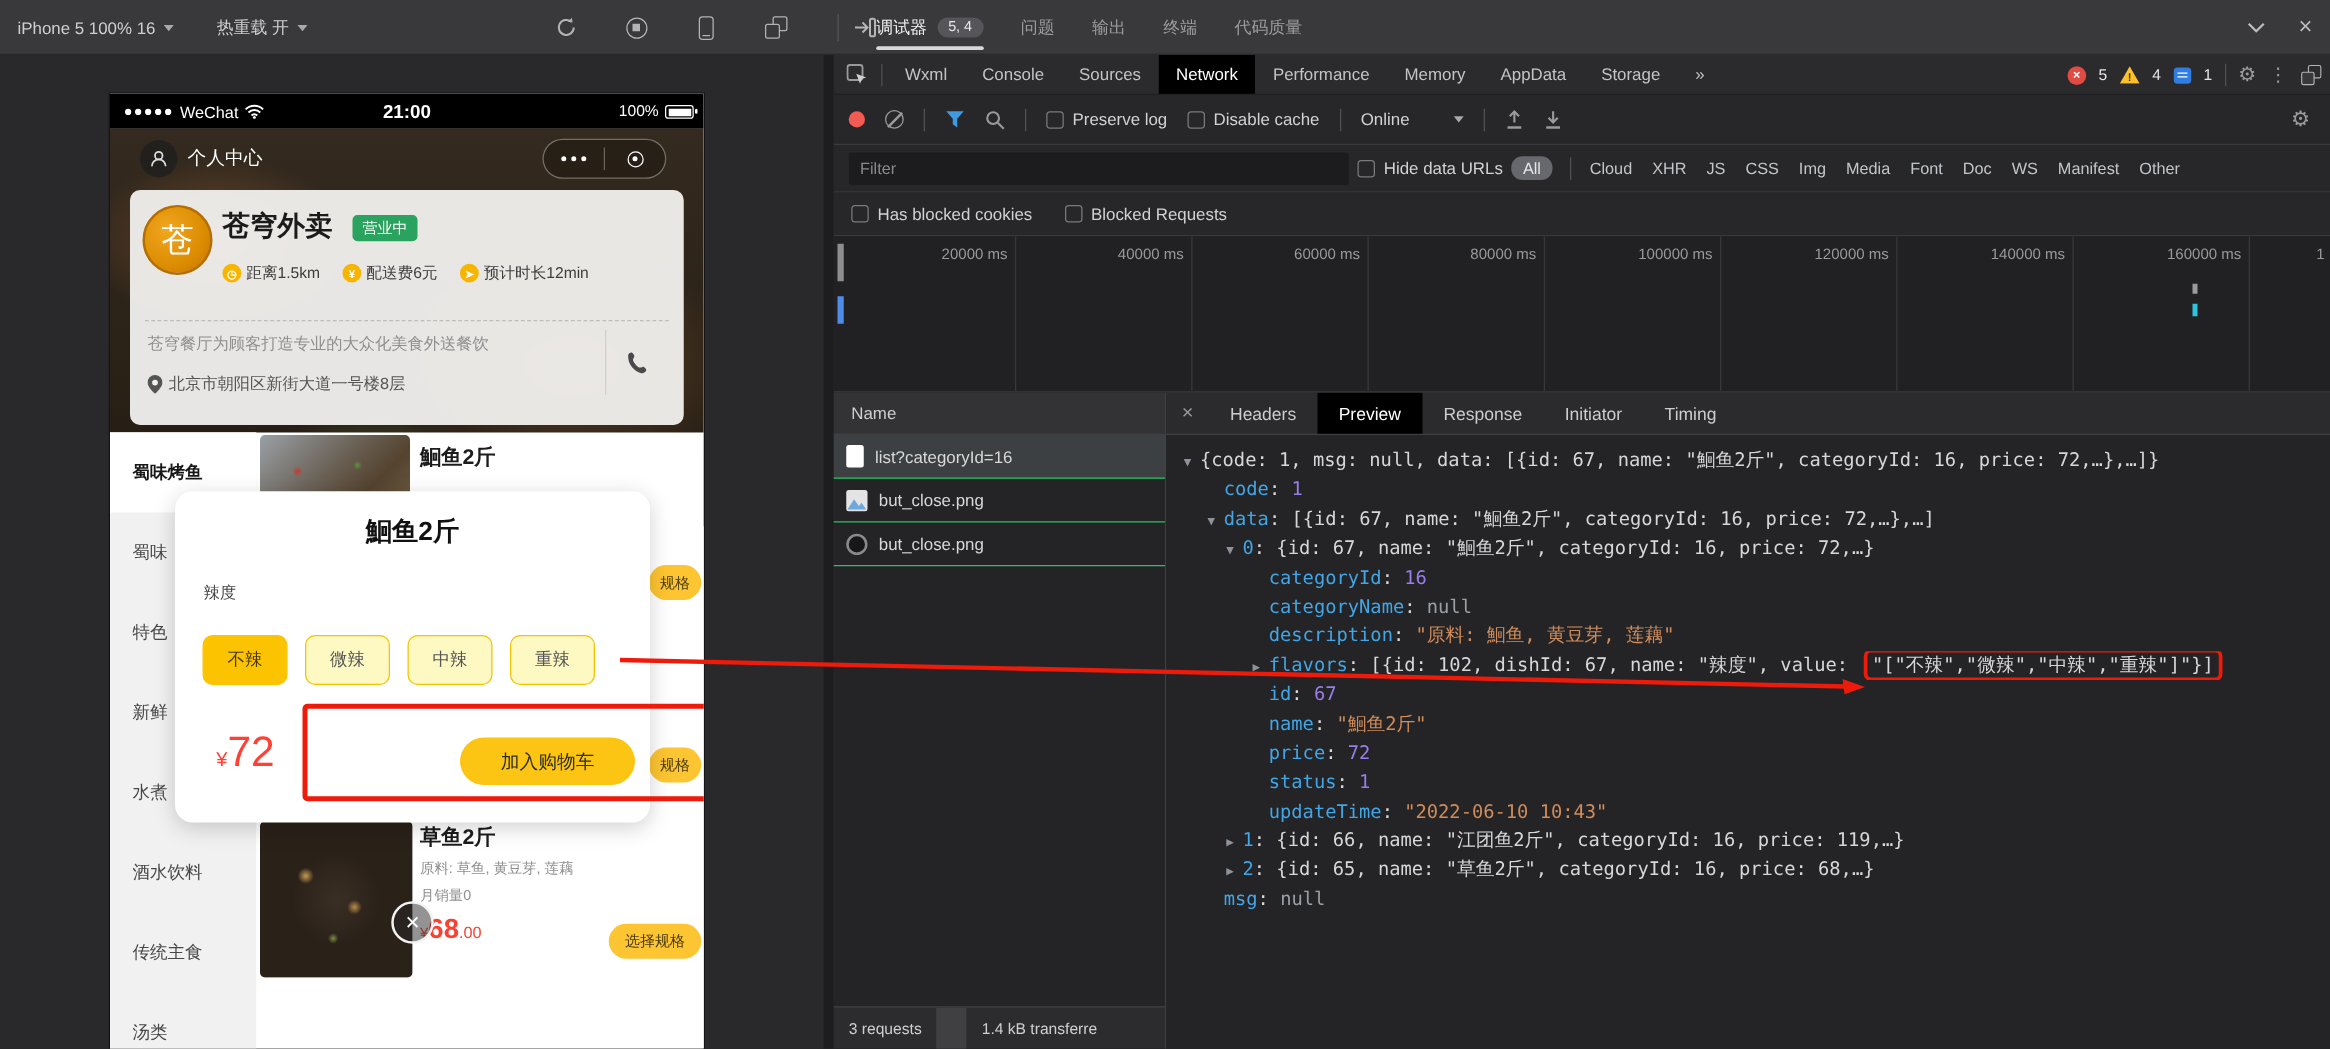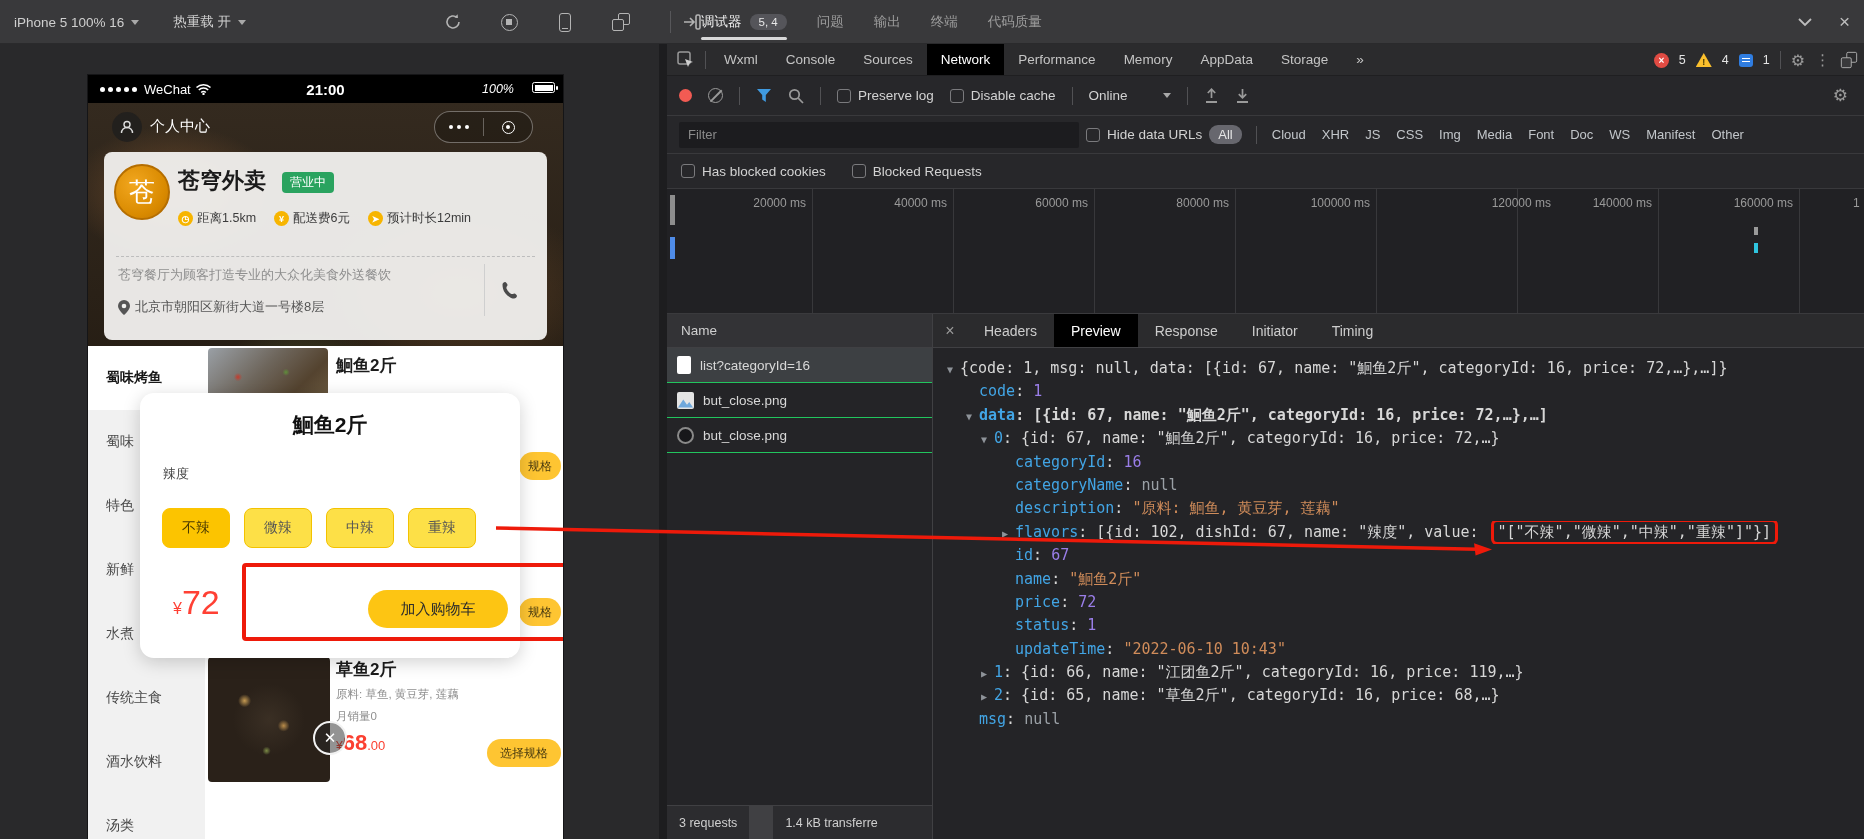--- a/index.html
+++ b/index.html
@@ -32,21 +32,21 @@
   .tb-right{position:absolute;right:14px;top:0;height:44px;display:flex;align-items:center;gap:26px;color:#bdbdbd;}
   
   .sim-area{position:absolute;left:0;top:44px;width:659px;height:795px;background:#29292b;overflow:hidden;}
   .splitter{position:absolute;left:659px;top:44px;width:8px;height:795px;background:#1d1d1f;}
   .phone{position:absolute;left:88px;top:31px;width:475px;height:764px;background:#fff;box-shadow:0 0 0 1px #151517;overflow:hidden;}
   .p-status{position:absolute;left:0;top:0;width:475px;height:28px;background:#000;color:#fff;display:flex;align-items:center;}
   .sig-dots{display:flex;gap:3px;margin-left:12px;}
   .sig-dots i{width:5px;height:5px;border-radius:50%;background:#fff;}
   .carrier{font-size:13px;margin-left:7px;}
   .p-time{position:absolute;left:0;right:0;text-align:center;font-size:15px;font-weight:bold;}
-  .p-batt{margin-left:auto;display:flex;align-items:flex-start;gap:18px;margin-right:8px;font-size:12.5px;font-style:italic;}
+  .p-batt{margin-left:auto;display:flex;align-items:center;gap:5px;margin-right:8px;font-size:12.5px;}
   .batt{width:23px;height:11px;border:1.5px solid #fff;border-radius:2.5px;position:relative;background:#fff;background-clip:content-box;padding:1.5px;}
   .batt::after{content:"";position:absolute;right:-4px;top:2.5px;width:2.5px;height:4px;background:#fff;border-radius:1px;}
   .p-photo{position:absolute;left:0;top:28px;width:475px;height:318px;
     background:radial-gradient(ellipse 150px 95px at 18% 28%,rgba(112,76,44,.9) 0%,rgba(112,76,44,0) 70%),
       radial-gradient(ellipse 190px 120px at 78% 60%,rgba(96,66,38,.8) 0%,rgba(96,66,38,0) 75%),
       radial-gradient(ellipse 130px 80px at 45% 88%,rgba(84,94,46,.7) 0%,rgba(84,94,46,0) 70%),
       linear-gradient(180deg,#342a1f 0%,#2a2117 60%,#231b12 100%);}
   .p-nav{position:absolute;left:0;top:28px;width:475px;height:48px;}
   .avatar{position:absolute;left:24px;top:9px;width:30px;height:30px;border-radius:50%;background:rgba(30,30,30,.75);display:flex;align-items:center;justify-content:center;}
   .nav-title{position:absolute;left:62px;top:14px;color:#fff;font-size:15px;}
@@ -84,21 +84,21 @@
   .dish2-price{position:absolute;left:248px;top:384px;color:#fb4031;}
   .cur2{font-size:12px;} .int2{font-size:22px;font-weight:bold;} .dec2{font-size:13px;}
   .spec-btn{position:absolute;background:#fec532;border-radius:15px;height:28px;display:flex;align-items:center;justify-content:center;font-size:12px;color:#4a3b10;cursor:pointer;}
   .spec-full{left:399px;top:393px;width:74px;}
   .spec-p1{left:431px;top:106px;width:42px;}
   .spec-p2{left:431px;top:252px;width:42px;}
   .modal{position:absolute;left:52px;top:318px;width:380px;height:265px;background:#fff;border-radius:14px;box-shadow:0 4px 18px rgba(0,0,0,.18);z-index:20;}
   .modal-title{position:absolute;left:0;right:0;top:18px;text-align:center;font-size:21px;font-weight:bold;color:#111;}
   .flavor-label{position:absolute;left:23px;top:72px;font-size:13px;color:#444;}
   .flavor-row{position:absolute;left:22px;top:115px;display:flex;gap:14px;}
-  .flavor-btn{width:68px;height:40px;border:1px solid #f3c200;border-radius:8px;background:#fde047;display:flex;align-items:center;justify-content:center;font-size:14px;color:#555;cursor:pointer;}
+  .flavor-btn{width:68px;height:40px;border:1px solid #f3c200;border-radius:8px;background:#fef9c3;display:flex;align-items:center;justify-content:center;font-size:14px;color:#555;cursor:pointer;}
   .flavor-btn.sel{background:#fcc400;border-color:#fcc400;color:#4a3a00;}
   .modal-price{position:absolute;left:33px;top:190px;color:#ff4034;}
   .cur-m{font-size:16px;} .price-m{font-size:34px;}
   .cart-btn{position:absolute;left:228px;top:197px;width:140px;height:38px;border-radius:19px;background:#fdc513;display:flex;align-items:center;justify-content:center;font-size:15px;color:#2c2c2c;cursor:pointer;}
   .modal-close{position:absolute;left:225px;top:646px;width:34px;height:34px;border:2px solid #f2f2f2;border-radius:50%;background:rgba(40,40,40,.5);display:flex;align-items:center;justify-content:center;color:#fff;font-size:15px;z-index:20;cursor:pointer;}
   
   .anno-box1{position:absolute;left:154px;top:488px;width:340px;height:78px;border:4px solid var(--red);border-radius:4px;z-index:40;pointer-events:none;}
   #arrow-overlay{position:absolute;left:0;top:0;z-index:50;pointer-events:none;}
   
   .devtools{position:absolute;left:667px;top:44px;width:1197px;height:795px;background:#252528;display:flex;flex-direction:column;color:#c9c9c9;}
@@ -306,22 +306,22 @@
           <span>北京市朝阳区新街大道一号楼8层</span>
         </div>
   </div>
   <div class="menu">
     <div class="side" id="category-list">
           <div class="side-item active">蜀味烤鱼</div>
           <div class="side-item">蜀味</div>
           <div class="side-item">特色</div>
           <div class="side-item">新鲜</div>
           <div class="side-item">水煮</div>
+          <div class="side-item">酒水饮料</div>
           <div class="side-item">传统主食</div>
-          <div class="side-item">酒水饮料</div>
           <div class="side-item">汤类</div>
         </div>
     <div class="dish-img1"></div>
     <div class="dish1-name">鮰鱼2斤</div>
     <div class="spec-btn spec-p1">规格</div>
     <div class="spec-btn spec-p2">规格</div>
     <div class="dish-img2"></div>
     <div class="dish2-name">草鱼2斤</div>
     <div class="dish2-ing">原料: 草鱼, 黄豆芽, 莲藕</div>
     <div class="dish2-sales">月销量0</div>
@@ -470,21 +470,21 @@
       <div class="tl-label" style="left: -15px;">20000 ms</div>
       <div class="tl-line" style="left: 286px;"></div>
       <div class="tl-label" style="left: 126px;">40000 ms</div>
       <div class="tl-line" style="left: 427px;"></div>
       <div class="tl-label" style="left: 267px;">60000 ms</div>
       <div class="tl-line" style="left: 568px;"></div>
       <div class="tl-label" style="left: 408px;">80000 ms</div>
       <div class="tl-line" style="left: 709px;"></div>
       <div class="tl-label" style="left: 549px;">100000 ms</div>
       <div class="tl-line" style="left: 850px;"></div>
-      <div class="tl-label" style="left: 730px;">120000 ms</div>
+      <div class="tl-label" style="left: 690px;">120000 ms</div>
       <div class="tl-line" style="left: 991px;"></div>
       <div class="tl-label" style="left: 831px;">140000 ms</div>
       <div class="tl-line" style="left: 1132px;"></div>
       <div class="tl-label" style="left: 972px;">160000 ms</div>
       <div class="tl-partial" style="left: 1186px;">1</div>
     </div>
   <div class="main">
     <div class="req-col">
       <div class="req-head">Name</div>
       <div id="request-rows">
@@ -515,21 +515,21 @@
             <span class="d-tab">Headers</span>
             <span class="d-tab active">Preview</span>
             <span class="d-tab">Response</span>
             <span class="d-tab">Initiator</span>
             <span class="d-tab">Timing</span>
           </span>
       </div>
       <div class="preview" id="preview-tree">
           <div class="pv-line" style="padding-left: 14px;"><span class="pv-arrow">▼</span><span class="pv-p">{code: 1, msg: null, data: [{id: 67, name: "鮰鱼2斤", categoryId: 16, price: 72,…},…]}</span></div>
           <div class="pv-line" style="padding-left: 33px;"><span class="pv-arrow"></span><span class="pv-k">code</span><span class="pv-p">: </span><span class="pv-n">1</span></div>
-          <div class="pv-line" style="padding-left: 33px; font-weight: bold;"><span class="pv-arrow">▼</span><span class="pv-k">data</span><span class="pv-p">: [{id: 67, name: "鮰鱼2斤", categoryId: 16, price: 72,…},…]</span></div>
+          <div class="pv-line" style="padding-left: 33px;"><span class="pv-arrow">▼</span><span class="pv-k">data</span><span class="pv-p">: [{id: 67, name: "鮰鱼2斤", categoryId: 16, price: 72,…},…]</span></div>
           <div class="pv-line" style="padding-left: 48px;"><span class="pv-arrow">▼</span><span class="pv-k">0</span><span class="pv-p">: {id: 67, name: "鮰鱼2斤", categoryId: 16, price: 72,…}</span></div>
           <div class="pv-line" style="padding-left: 69px;"><span class="pv-arrow"></span><span class="pv-k">categoryId</span><span class="pv-p">: </span><span class="pv-n">16</span></div>
           <div class="pv-line" style="padding-left: 69px;"><span class="pv-arrow"></span><span class="pv-k">categoryName</span><span class="pv-p">: </span><span class="pv-u">null</span></div>
           <div class="pv-line" style="padding-left: 69px;"><span class="pv-arrow"></span><span class="pv-k">description</span><span class="pv-p">: </span><span class="pv-s">"原料: 鮰鱼, 黄豆芽, 莲藕"</span></div>
           <div class="pv-line" style="padding-left: 69px;"><span class="pv-arrow">▶</span><span class="pv-k">flavors</span><span class="pv-p">: [{id: 102, dishId: 67, name: "辣度", value: </span><span class="pv-p pv-box">"["不辣","微辣","中辣","重辣"]"}]</span></div>
           <div class="pv-line" style="padding-left: 69px;"><span class="pv-arrow"></span><span class="pv-k">id</span><span class="pv-p">: </span><span class="pv-n">67</span></div>
           <div class="pv-line" style="padding-left: 69px;"><span class="pv-arrow"></span><span class="pv-k">name</span><span class="pv-p">: </span><span class="pv-s">"鮰鱼2斤"</span></div>
           <div class="pv-line" style="padding-left: 69px;"><span class="pv-arrow"></span><span class="pv-k">price</span><span class="pv-p">: </span><span class="pv-n">72</span></div>
           <div class="pv-line" style="padding-left: 69px;"><span class="pv-arrow"></span><span class="pv-k">status</span><span class="pv-p">: </span><span class="pv-n">1</span></div>
           <div class="pv-line" style="padding-left: 69px;"><span class="pv-arrow"></span><span class="pv-k">updateTime</span><span class="pv-p">: </span><span class="pv-s">"2022-06-10 10:43"</span></div>

